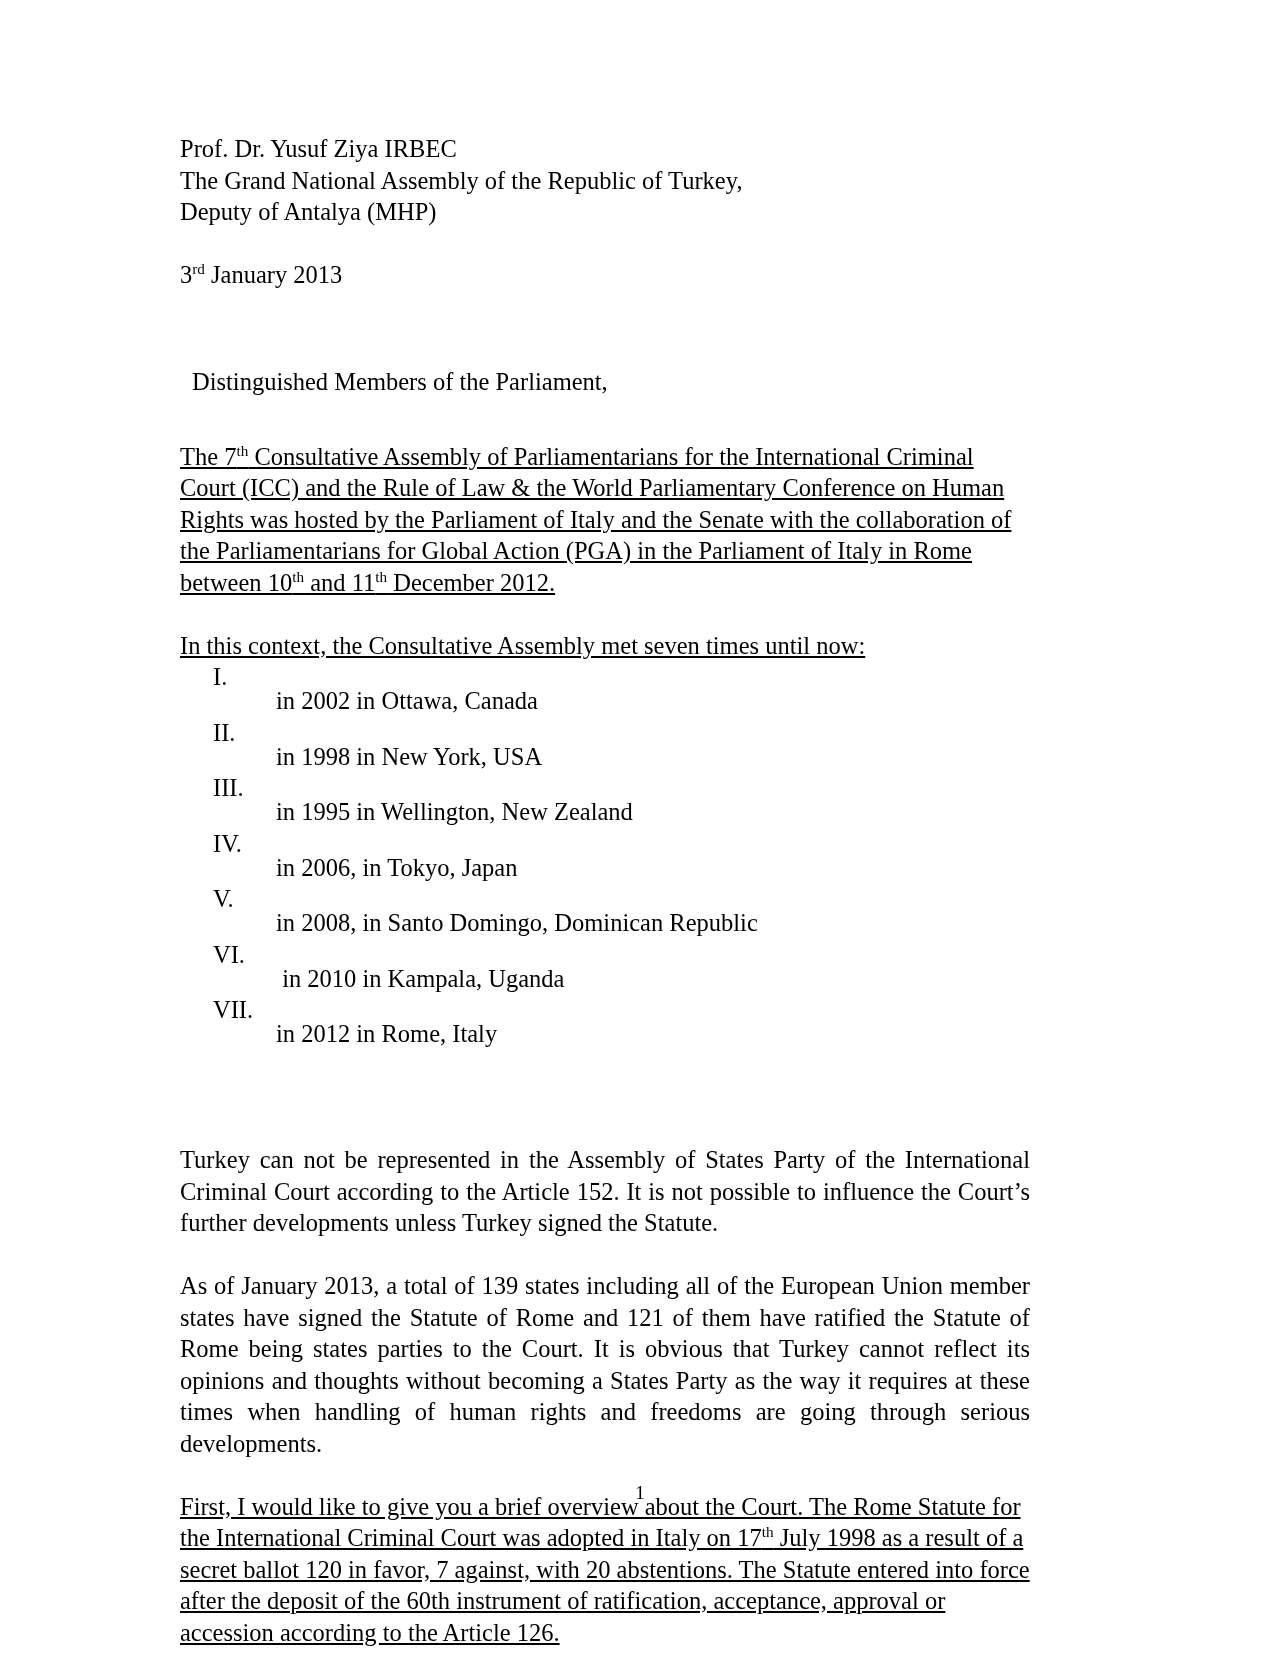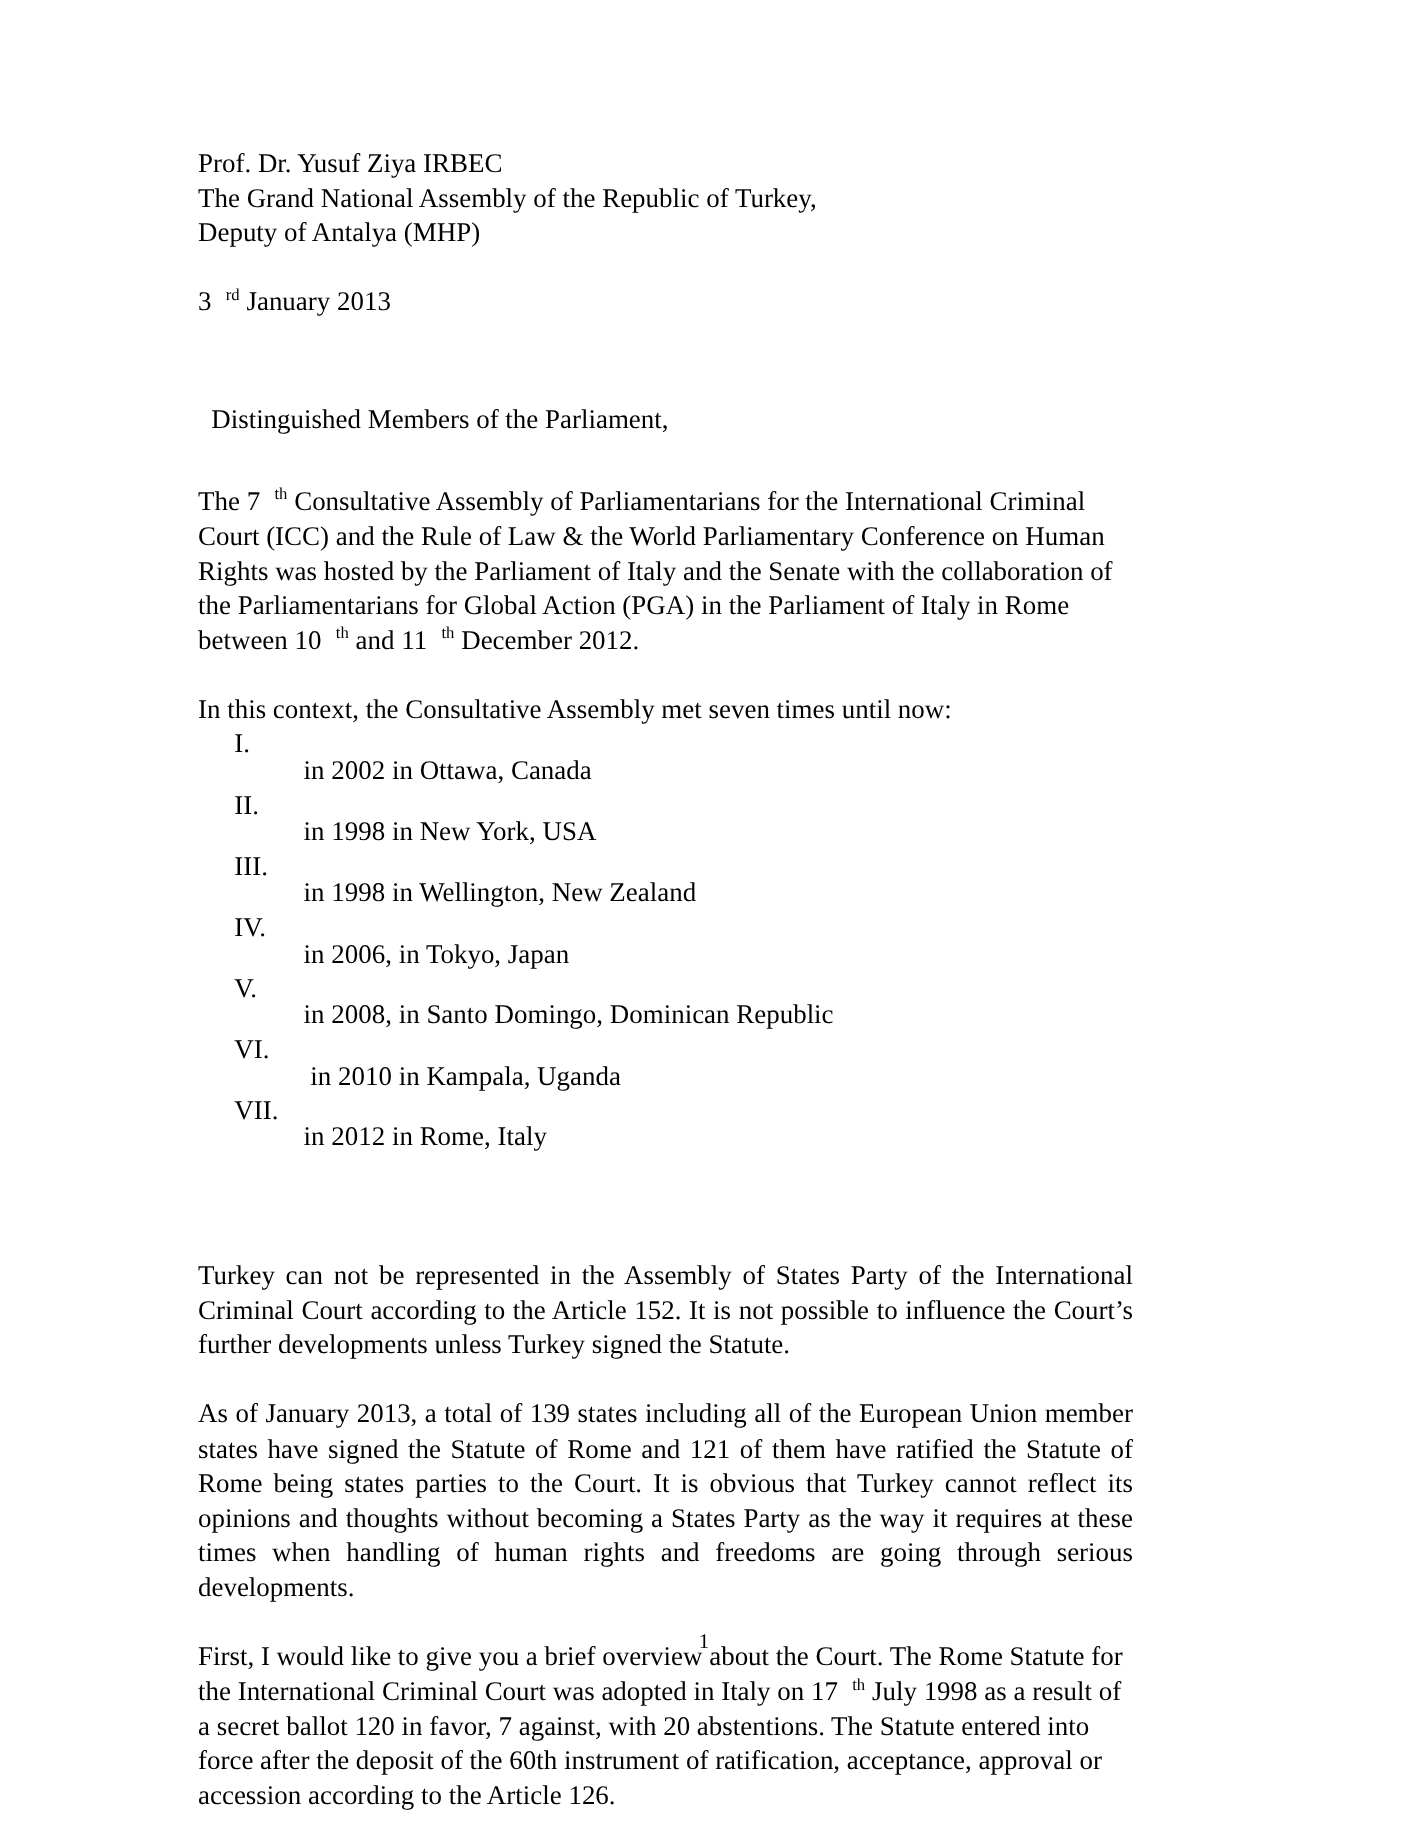--- a/index.html
+++ b/index.html
@@ -47,26 +47,26 @@
     text-align: left;
   }
   p.para {
     margin: 0;
     text-align: justify;
     text-justify: inter-word;
   }
   p.para-left {
     margin: 0;
     text-align: left;
+    text-decoration: underline;
   }
   sup {
     font-size: 0.62em;
     vertical-align: super;
     line-height: 0;
-    margin-left: 13px;
   }
   .list {
     margin: 0;
     padding: 0;
     list-style: none;
   }
   .list li {
     display: flex;
     line-height: 31.5px;
   }
@@ -125,21 +125,21 @@
       <li>
           <span class="li-num">I.</span>
           <span class="li-text">in 2002 in Ottawa, Canada</span>
         </li>
       <li>
           <span class="li-num">II.</span>
           <span class="li-text">in 1998 in New York, USA</span>
         </li>
       <li>
           <span class="li-num">III.</span>
-          <span class="li-text">in 1998 in Wellington, New Zealand</span>
+          <span class="li-text">in 1995 in Wellington, New Zealand</span>
         </li>
       <li>
           <span class="li-num">IV.</span>
           <span class="li-text">in 2006, in Tokyo, Japan</span>
         </li>
       <li>
           <span class="li-num">V.</span>
           <span class="li-text">in 2008, in Santo Domingo, Dominican Republic</span>
         </li>
       <li>

